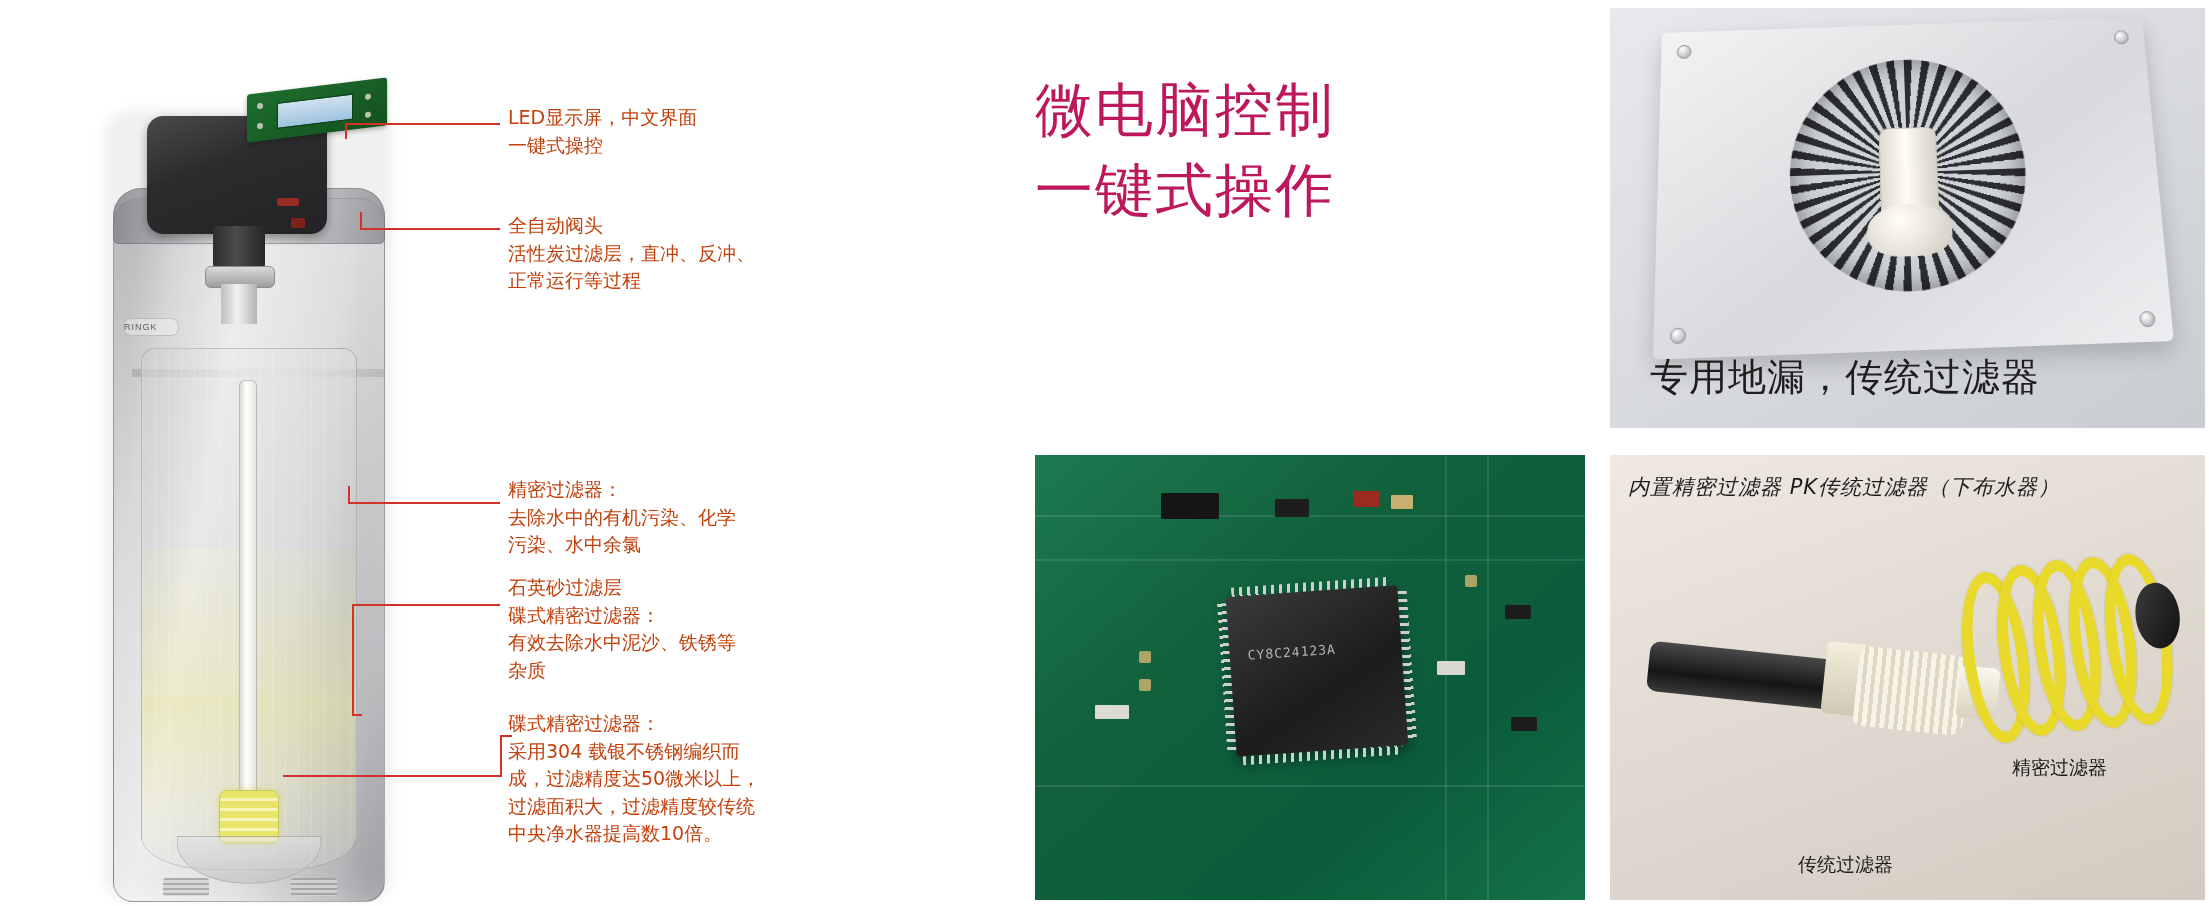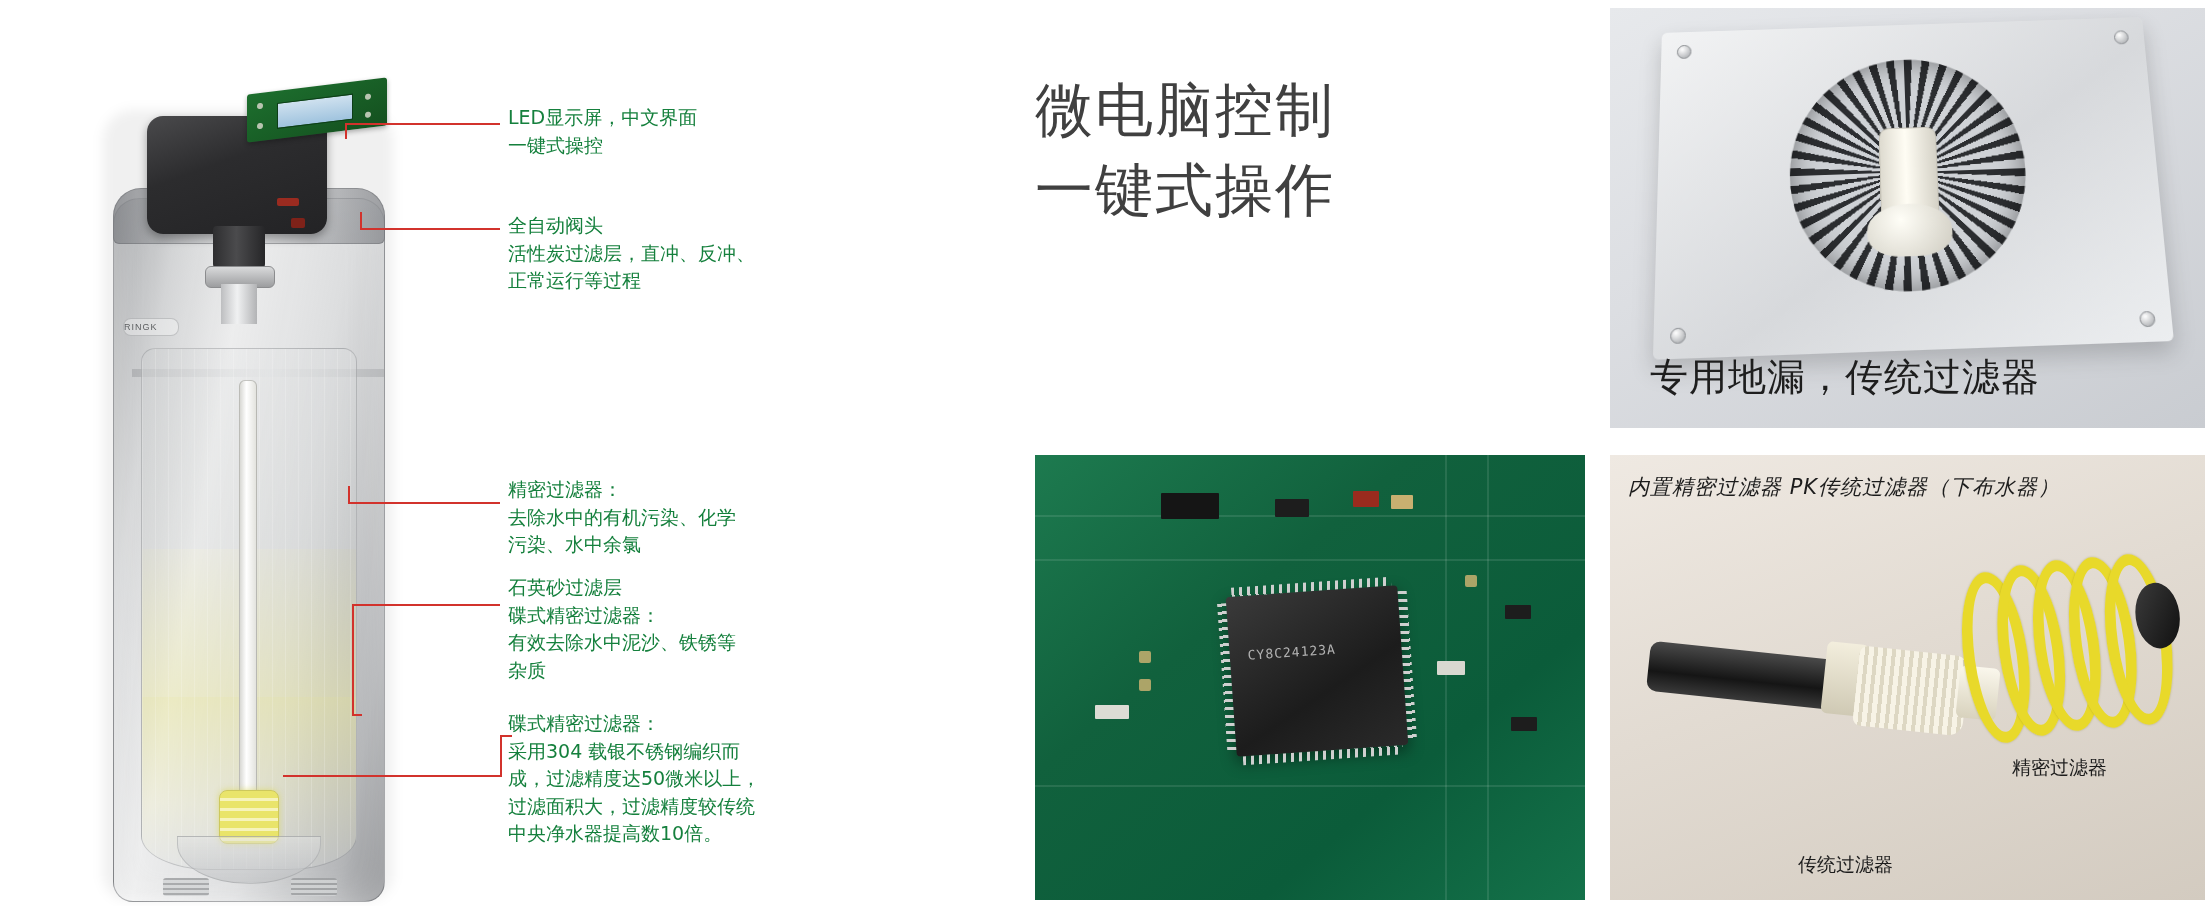--- a/index.html
+++ b/index.html
@@ -274,21 +274,21 @@
     width: 270px;
     height: 8px;
     background: linear-gradient(90deg, rgba(120,122,126,0.3), rgba(220,222,224,0.4), rgba(120,122,126,0.3));
   }
 
   
   .callout {
     position: absolute;
     font-size: 19px;
     line-height: 1.45;
-    color: #15803d;
+    color: #c2410c;
     font-family: "DejaVu Sans", "Liberation Sans", sans-serif;
     white-space: pre-line;
   }
   .leader {
     position: absolute;
     background: #d2322c;
     height: 1.5px;
     transform-origin: left center;
   }
   .leader-v {
@@ -298,21 +298,21 @@
   }
 
   
   .headline {
     position: absolute;
     left: 1035px;
     top: 70px;
     font-family: "DejaVu Sans", "Liberation Sans", sans-serif;
     font-size: 58px;
     line-height: 1.38;
-    color: #404040;
+    color: #be185d;
     font-weight: 500;
     letter-spacing: 2px;
   }
 
   
   .photo {
     position: absolute;
     overflow: hidden;
   }
   .photo-fan {

